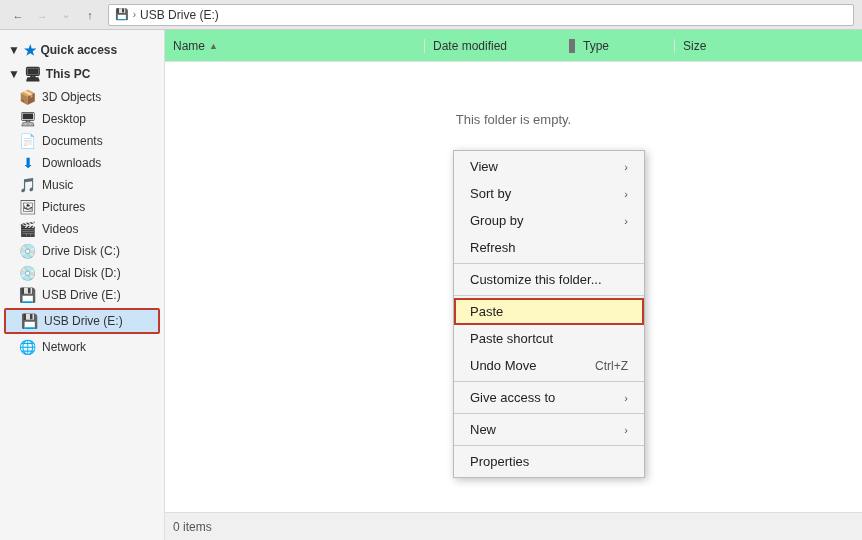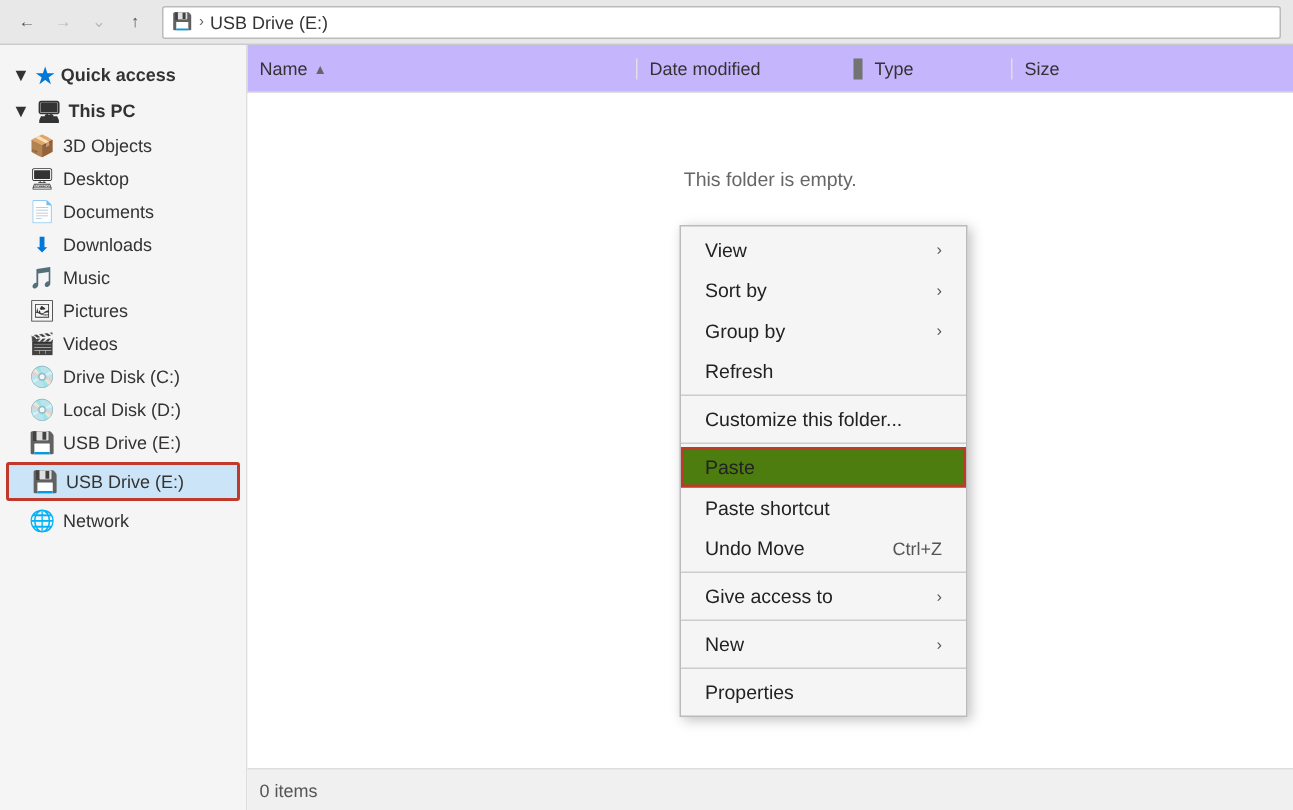--- a/index.html
+++ b/index.html
@@ -112,21 +112,21 @@
       background: white;
       position: relative;
     }
 
     
     .column-headers {
       display: flex;
       align-items: center;
       padding: 4px 0;
       border-bottom: 1px solid #e0e0e0;
-      background: #c4b5fd;
+      background: #86efac;
       min-height: 32px;
     }
     .col-header {
       font-size: 12px;
       color: #333;
       padding: 0 8px;
       display: flex;
       align-items: center;
       gap: 4px;
       cursor: pointer;
@@ -179,21 +179,21 @@
     .menu-item {
       display: flex;
       align-items: center;
       padding: 6px 16px;
       font-size: 13px;
       color: #222;
       cursor: pointer;
       justify-content: space-between;
     }
     .menu-item.highlighted {
-      background: #4d7c0f;
+      background: #fef9c3;
       outline: 2px solid #c0392b;
       outline-offset: -2px;
       font-weight: 500;
     }
     .menu-item .shortcut {
       color: #555;
       font-size: 12px;
     }
     .menu-item .arrow {
       color: #555;

